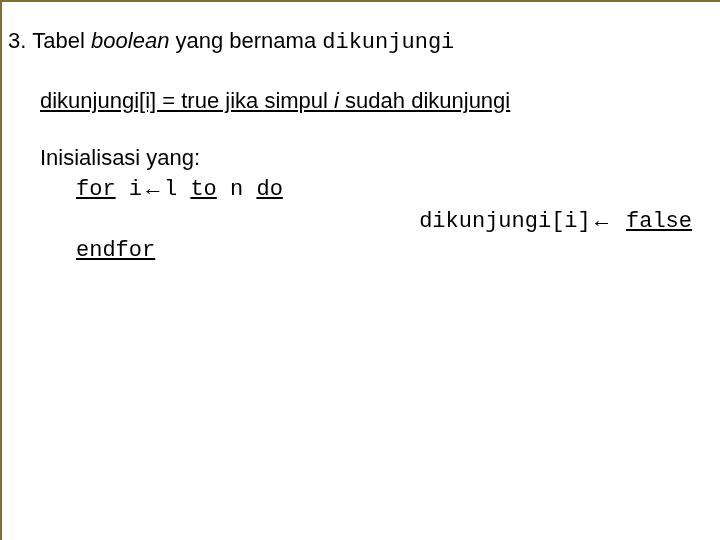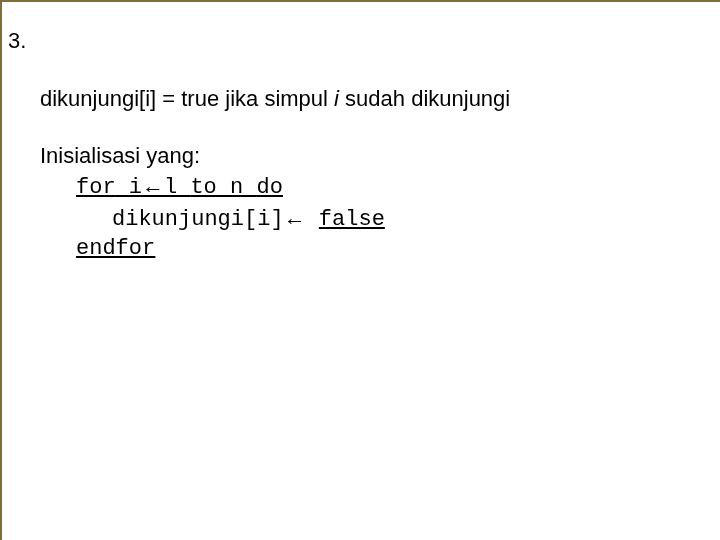--- a/index.html
+++ b/index.html
@@ -36,38 +36,42 @@
   .italic { font-style: italic; }
   .mono {
     font-family: "Courier New", Courier, monospace;
   }
   .decl {
     margin: 0 0 28px 48px;
   }
   .u { text-decoration: underline; }
   .body-block {
     margin: 0 0 28px 10px;
+    text-decoration: underline;
   }
   .init-block {
     margin: 0 0 0 10px;
   }
-  .indent1 { margin-left: 36px; text-decoration: underline; }
-  .indent2 { margin-left: 72px; }
+  .indent1 { margin-left: 36px; }
+  .indent2 { margin-left: 72px; text-align: right; }
   .arrow {
     font-family: Arial, sans-serif;
   }
 </style>
 </head>
 <body>
 
 <div class="slide">
   <div class="content">
 
     <div class="list-item">
       <span class="list-num">3.</span>
+      <span>
+        <span>Tabel </span><span class="italic">boolean</span><span> yang bernama </span><span class="mono">dikunjungi</span>
+      </span>
     </div>
 
 
     <div class="body-block">
       <div>
         <span>dikunjungi[i] = true jika simpul </span><span class="italic">i</span><span> sudah dikunjungi</span>
       </div>
     </div>
 
     <div class="init-block">

